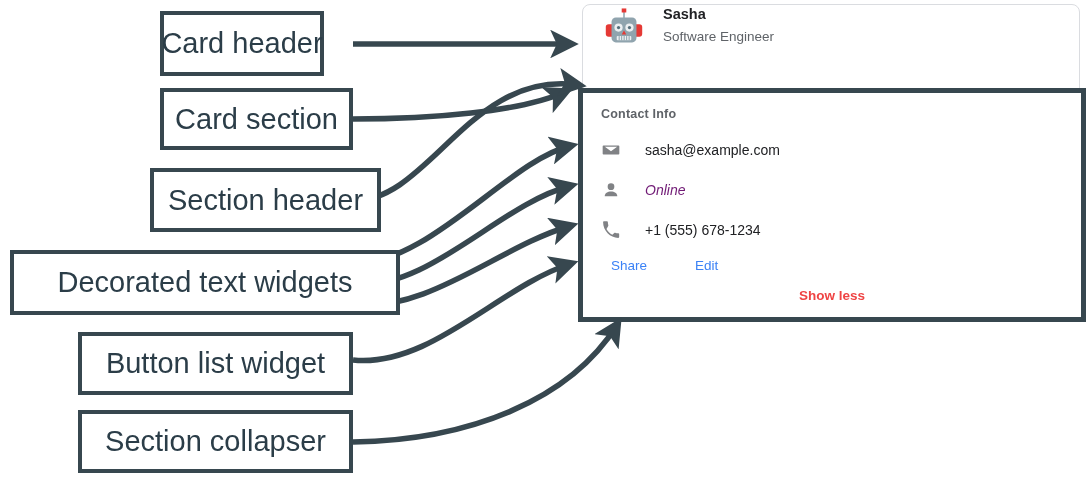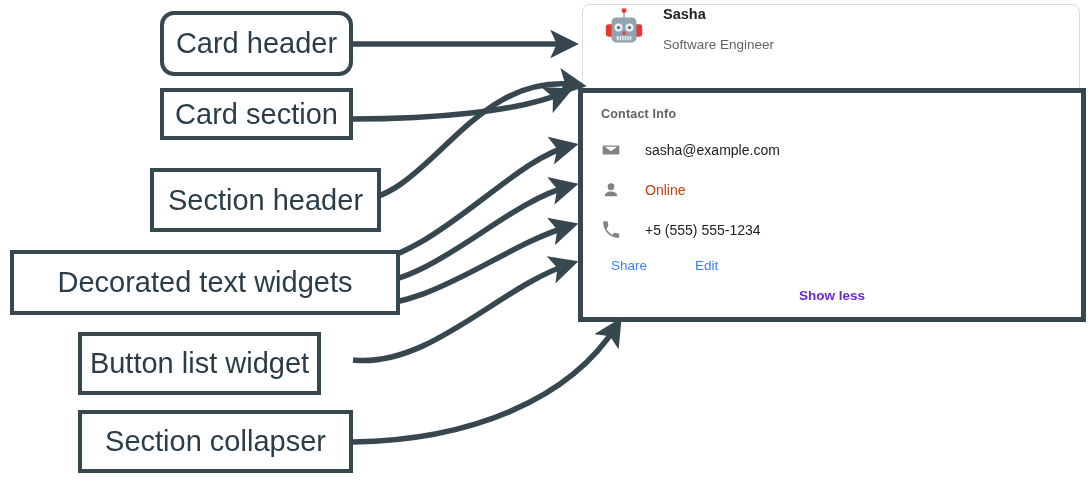--- a/index.html
+++ b/index.html
@@ -38,52 +38,52 @@
   #card-header{
     position:absolute;left:0;top:0;width:100%;height:84px;
     display:flex;align-items:flex-start;padding-left:18px;box-sizing:border-box;
   }
   .avatar{
     width:46px;height:46px;flex:0 0 46px;margin-right:16px;
     display:block;
   }
   .hdr-text{display:flex;flex-direction:column;justify-content:center;}
   .hdr-title{font-size:14.5px;font-weight:bold;color:#202124;line-height:1.35;}
-  .hdr-sub{font-size:13.5px;color:#5f6368;line-height:1.45;margin-top:10px;}
+  .hdr-sub{font-size:13.5px;color:#5f6368;line-height:1.45;margin-top:2px;}
 
   
   #section-box{
     position:absolute;left:578px;top:88px;width:508px;height:234px;
     box-sizing:border-box;
     border:5px solid #37474f;
     background:#ffffff;
     z-index:20;
   }
   #section-inner{position:relative;width:100%;height:100%;}
 
   .sec-header{
     position:absolute;left:18px;top:14px;
     font-size:12.5px;font-weight:bold;color:#5f6368;letter-spacing:.2px;
   }
   .row{
     position:absolute;left:18px;display:flex;align-items:center;height:24px;
   }
   .row .ico{width:20px;height:20px;flex:0 0 20px;margin-right:24px;display:block;}
   .row .txt{font-size:14px;color:#202124;}
-  .row .txt.green{color:#c2410c;}
+  .row .txt.green{color:#701a75;font-style:italic;}
   #row-email{top:45px;}
   #row-status{top:85px;}
   #row-phone{top:125px;}
 
   #btnrow{position:absolute;left:28px;top:165px;display:flex;align-items:center;}
   #btnrow a{font-size:13.5px;color:#3b82f6;text-decoration:none;font-weight:normal;}
   #btnrow .gap{width:48px;display:inline-block;}
 
   #collapser{position:absolute;left:0;top:193px;width:100%;text-align:center;}
-  #collapser a{font-size:13.5px;color:#6d28d9;text-decoration:none;font-weight:bold;}
+  #collapser a{font-size:13.5px;color:#ef4444;text-decoration:none;font-weight:bold;}
 </style>
 </head>
 <body>
 
 <div id="stage">
 
   <svg id="arrows" viewBox="0 0 1090 494" width="1090" height="494">
     <defs>
       <marker id="ah" markerWidth="5.2" markerHeight="5.2" refX="3.6" refY="2.6" orient="auto" markerUnits="strokeWidth">
         <path d="M0,0 L5.2,2.6 L0,5.2 L1.2,2.6 Z" fill="#37474f"></path>
@@ -102,37 +102,37 @@
       <path d="M353,285 C430,290 500,204 570,186"></path>
 
       <path d="M353,305 C430,312 500,246 570,226"></path>
 
       <path d="M353,360 C430,368 500,286 570,264"></path>
 
       <path d="M353,442 C470,440 570,400 617,325"></path>
     </g>
   </svg>
 
-  <div class="lbl" style="left:160px;top:11px;width:193px;height:65px;border-radius:14px;">
+  <div class="lbl" style="left:160px;top:11px;width:164px;height:65px;">
     <span>Card header</span>
   </div>
 
-  <div class="lbl" style="left:160px;top:88px;width:193px;height:52px;">
+  <div class="lbl" style="left:160px;top:88px;width:193px;height:62px;">
     <span>Card section</span>
   </div>
 
   <div class="lbl" style="left:122px;top:168px;width:231px;height:64px;margin-left:28px;">
     <span>Section header</span>
   </div>
 
   <div class="lbl" style="left:10px;top:250px;width:390px;height:65px;">
     <span>Decorated text widgets</span>
   </div>
 
-  <div class="lbl" style="left:78px;top:332px;width:243px;height:63px;">
+  <div class="lbl" style="left:78px;top:332px;width:275px;height:63px;">
     <span>Button list widget</span>
   </div>
 
   <div class="lbl" style="left:78px;top:410px;width:275px;height:63px;">
     <span>Section collapser</span>
   </div>
 
   <div id="card">
     <div id="card-header">
 
@@ -187,21 +187,21 @@
           <circle cx="12" cy="8" r="4" fill="#808285"></circle>
           <path fill="#808285" d="M4.5 19.5c0-3.6 3.4-5.6 7.5-5.6s7.5 2 7.5 5.6z"></path>
         </svg>
         <span class="txt green">Online</span>
       </div>
 
       <div class="row" id="row-phone">
         <svg class="ico" viewBox="0 0 24 24">
           <path fill="#808285" d="M6.6 10.9c1.5 3 4 5.4 7 6.9l2.3-2.3c.3-.3.7-.4 1.1-.3 1.2.4 2.5.6 3.8.6.6 0 1 .4 1 1v3.7c0 .6-.4 1-1 1C11 21.5 2.5 13 2.5 2.5c0-.6.4-1 1-1H7.2c.6 0 1 .4 1 1 0 1.3.2 2.6.6 3.8.1.4 0 .8-.3 1.1L6.6 10.9z"></path>
         </svg>
-        <span class="txt">+5 (555) 555-1234</span>
+        <span class="txt">+1 (555) 678-1234</span>
       </div>
 
       <div id="btnrow">
         <a href="#">Share</a>
         <span class="gap"></span>
         <a href="#">Edit</a>
       </div>
 
       <div id="collapser">
         <a href="#">Show less</a>

